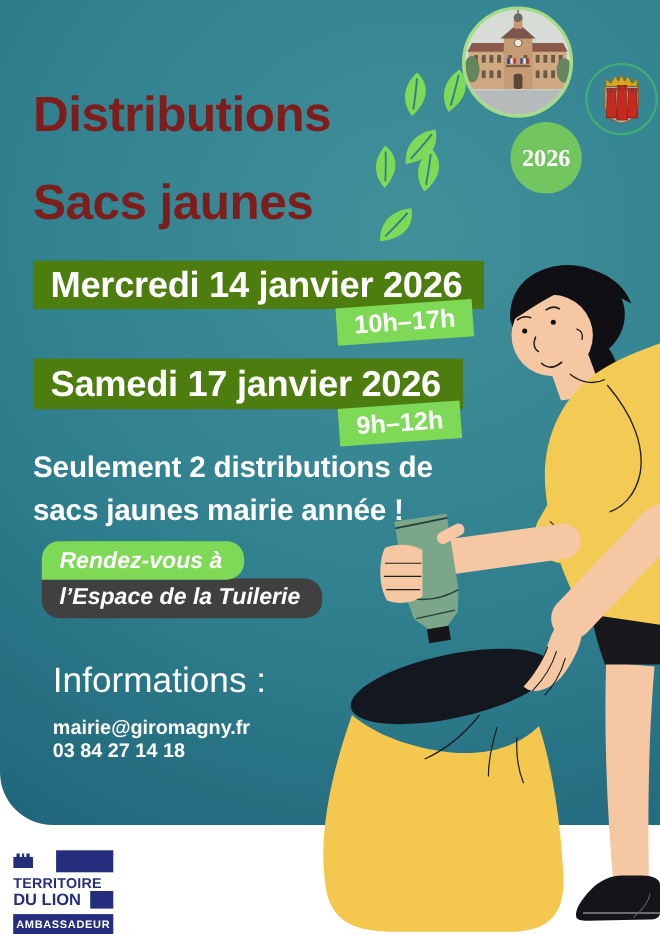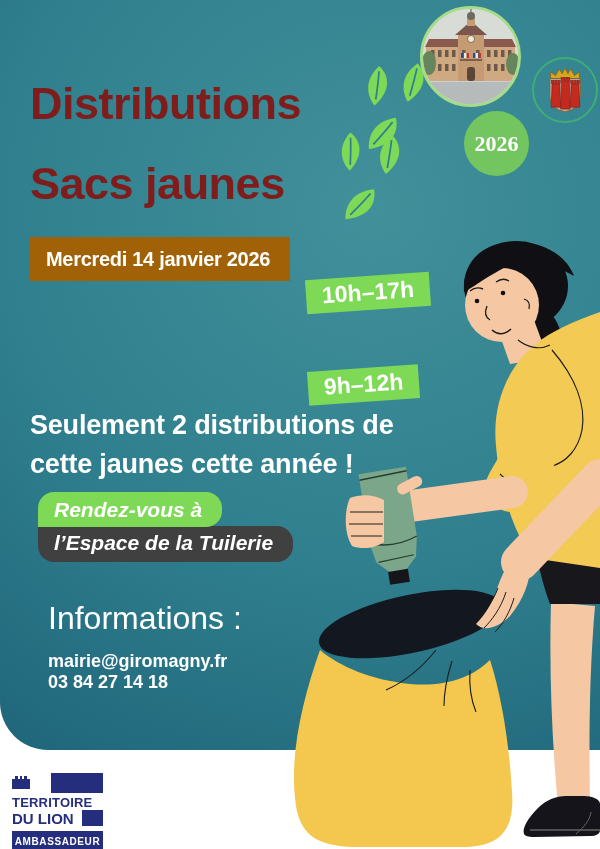--- a/index.html
+++ b/index.html
@@ -3,22 +3,22 @@
 <meta charset="utf-8">
 <style>
   html,body{margin:0;padding:0;background:#e9e9e9;}
   .poster{position:relative;width:600px;height:849px;background:#ffffff;overflow:hidden;
           font-family:"Liberation Sans",sans-serif;}
   .panel{position:absolute;left:0;top:0;width:600px;height:750px;border-radius:0 0 0 48px;
          background:radial-gradient(150% 115% at 62% 28%, #41909a 0%, #2f7f8e 42%, #1e6378 78%, #175a6e 100%);}
   .illus{position:absolute;left:0;top:0;width:600px;height:849px;}
   .title{position:absolute;left:30px;top:64px;color:#7f1d1d;font-size:45px;font-weight:700;
          letter-spacing:-0.5px;line-height:80px;white-space:nowrap;}
-  .date-banner{position:absolute;left:30px;height:44px;background:#a16207;color:#fff;display:flex;
-         align-items:center;padding:0 20px 0 16px;font-size:20px;font-weight:700;letter-spacing:-0.3px;white-space:nowrap;}
+  .date-banner{position:absolute;left:30px;height:44px;background:#4d7c0f;color:#fff;display:flex;
+         align-items:center;padding:0 20px 0 16px;font-size:33px;font-weight:700;letter-spacing:-0.3px;white-space:nowrap;}
   #banner1{top:237px;}
   #banner2{top:326px;height:46px;}
   .time-badge{position:absolute;background:#7ed957;color:#fff;font-size:23px;font-weight:700;
          padding:3px 16px 4px 16px;transform:rotate(-4deg);white-space:nowrap;}
   #time1{left:306px;top:276px;}
   #time2{left:308px;top:368px;}
   .note{position:absolute;left:30px;top:406px;color:#fff;font-size:27px;font-weight:700;
         line-height:39px;letter-spacing:-0.2px;white-space:nowrap;}
   .loc{position:absolute;left:38px;top:492px;font-style:italic;font-weight:700;color:#fff;font-size:21px;}
   .loc .l1{display:inline-block;background:#7ed957;padding:6px 20px 5px 16px;border-radius:16px 16px 16px 0;}
@@ -208,25 +208,26 @@
         <path d="M28.5,19.5 L36.5,19.5 L37.5,44 L27.5,44 Z"></path>
       </g>
     </svg>
   </div>
 
   <div class="year">2026</div>
 
   <div class="date-banner" id="banner1">Mercredi 14 janvier 2026</div>
   <div class="time-badge" id="time1">10h–17h</div>
 
+  <div class="date-banner" id="banner2">Samedi 17 janvier 2026</div>
   <div class="time-badge" id="time2">9h–12h</div>
 
   <div class="note">
     <div>Seulement 2 distributions de</div>
-    <div>cette jaunes cette année !</div>
+    <div>sacs jaunes mairie année !</div>
   </div>
 
   <div class="loc">
     <span class="l1">Rendez-vous à</span>
     <span class="l2">l’Espace de la Tuilerie</span>
   </div>
 
   <div class="info">
     <div class="head">Informations :</div>
     <div class="line">mairie@giromagny.fr</div>

